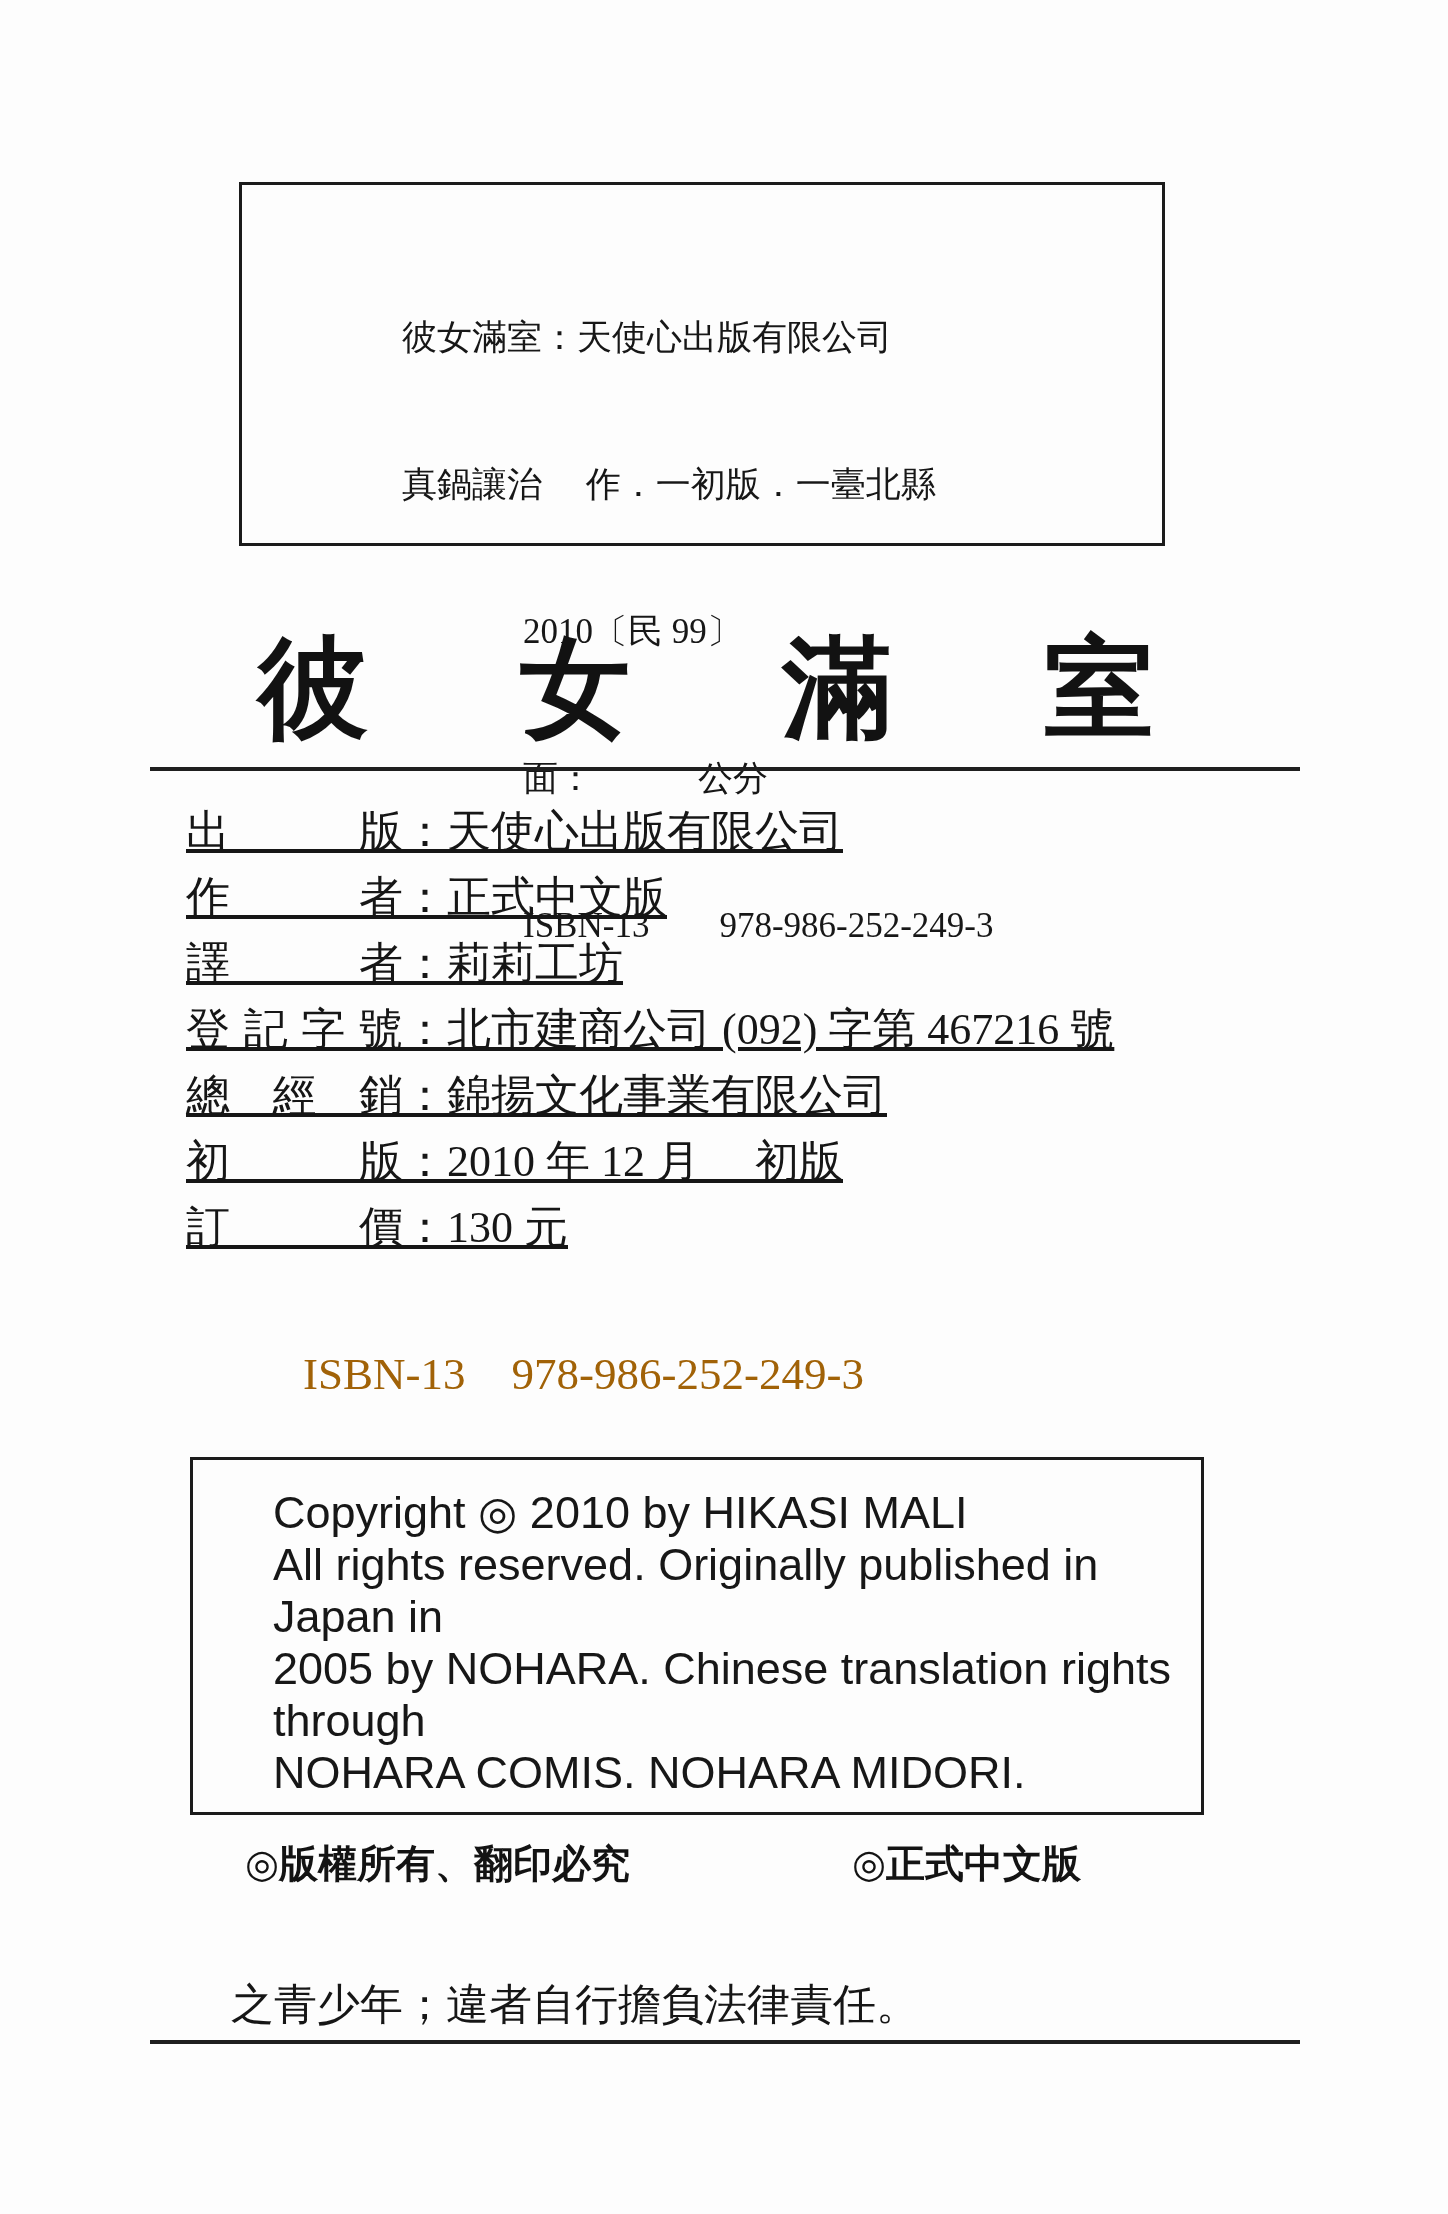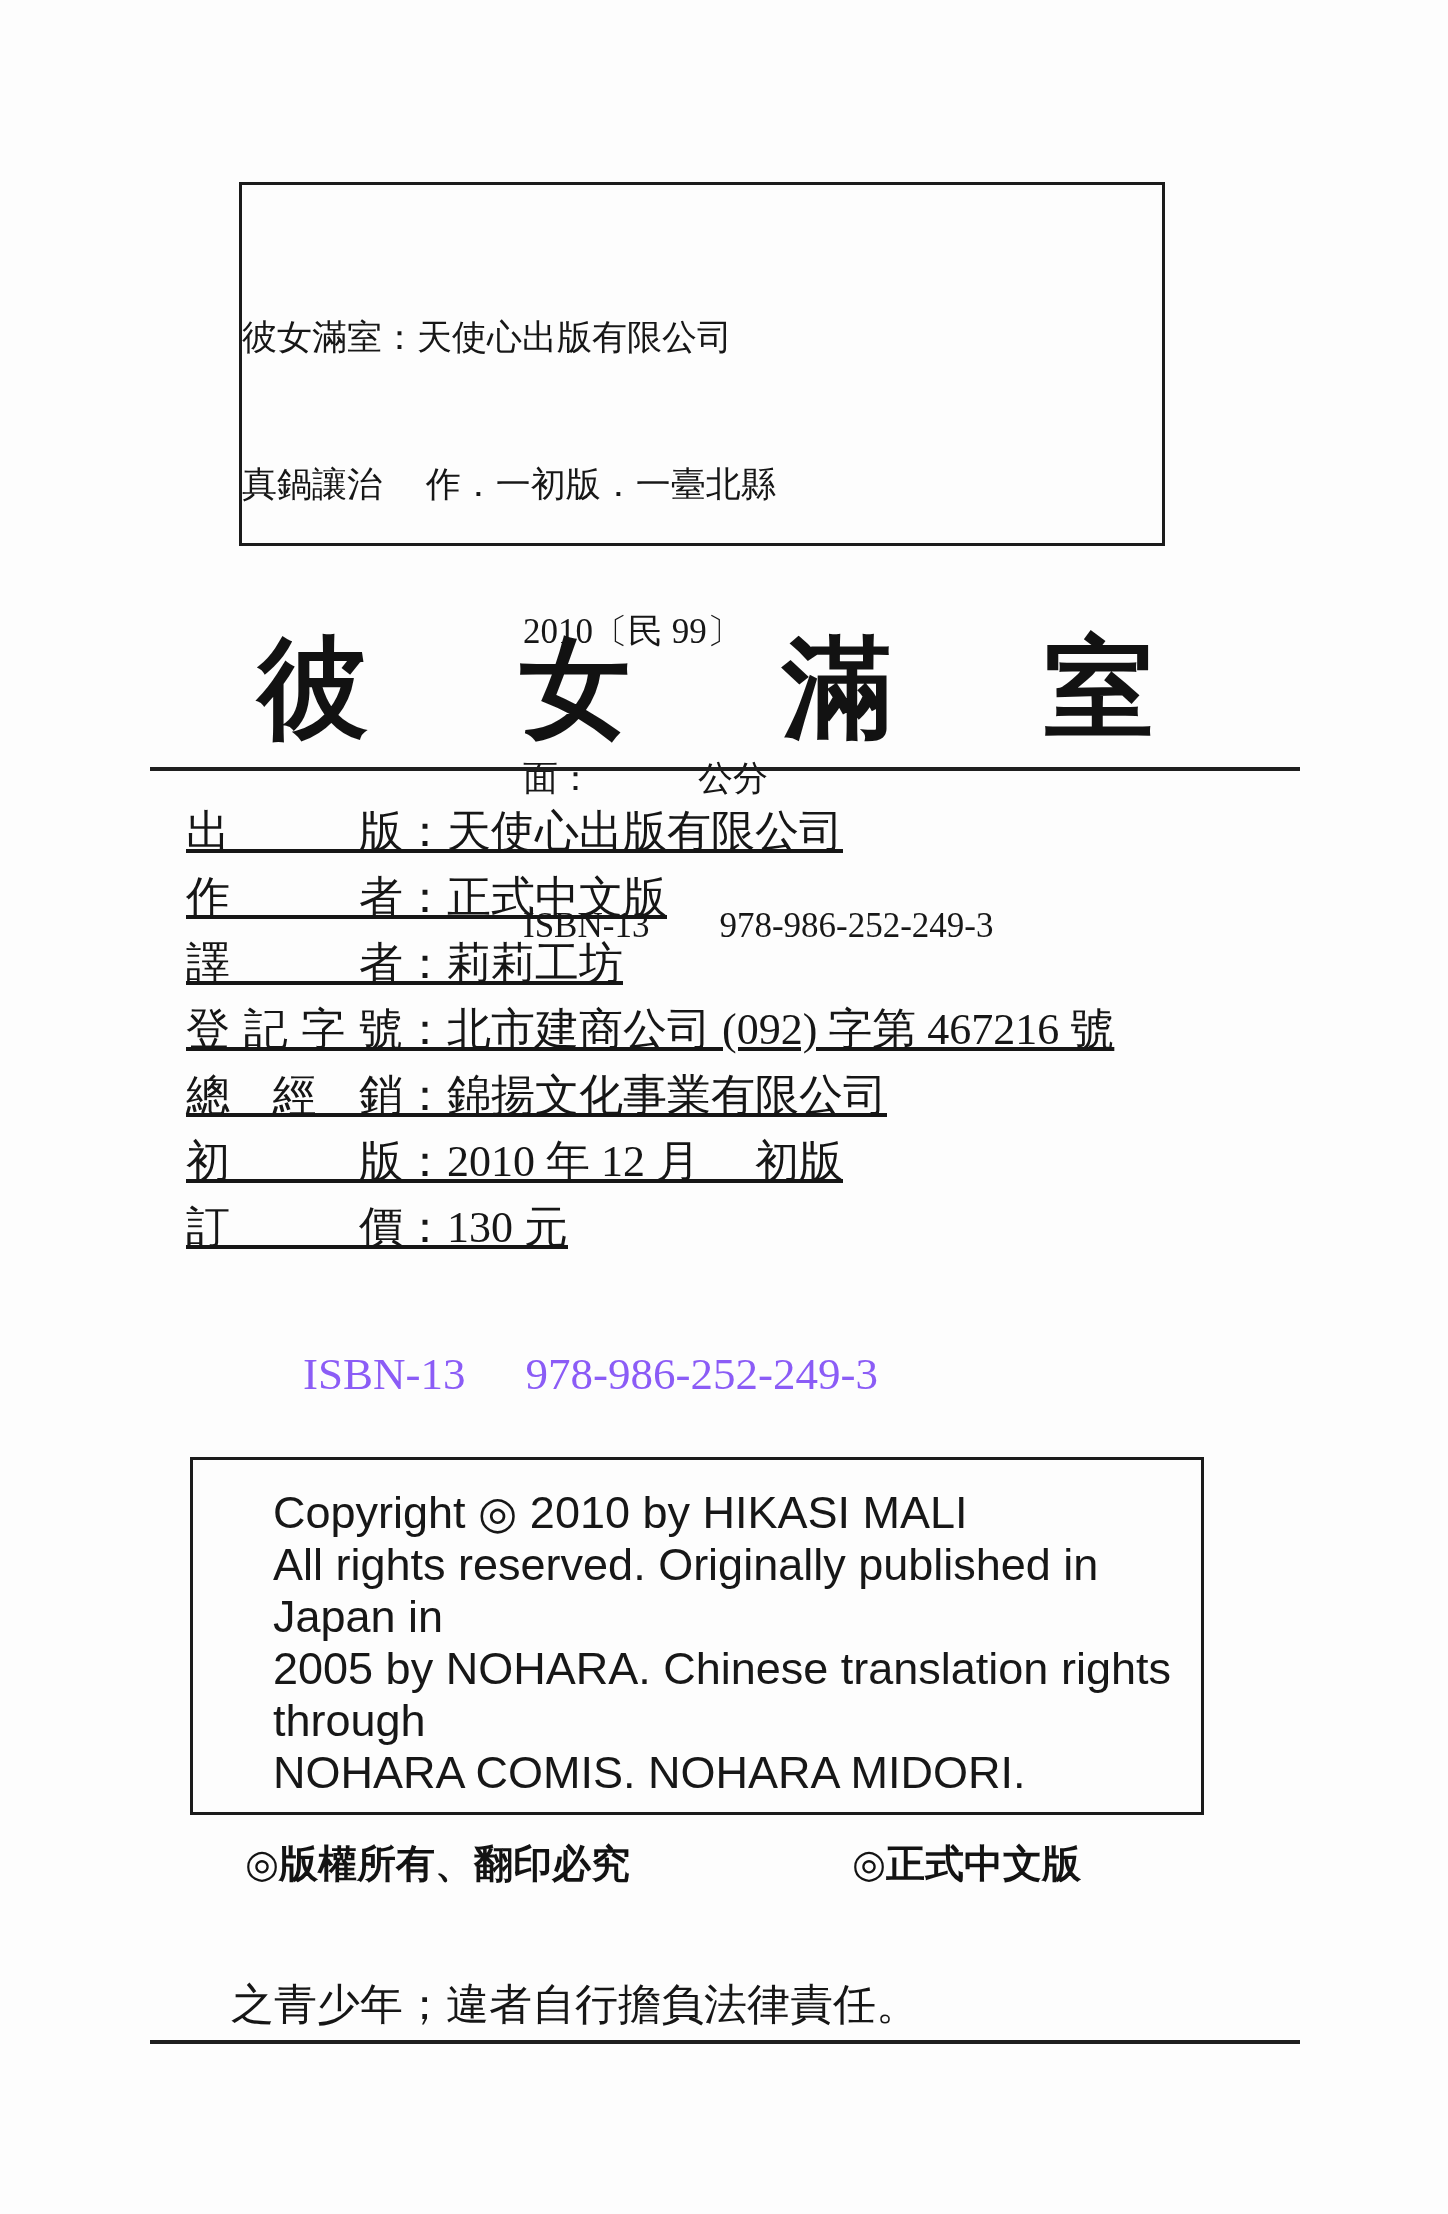--- a/index.html
+++ b/index.html
@@ -21,21 +21,21 @@
     border: 3px solid #1b1b1b;
     box-sizing: border-box;
   }
   .cip-content {
     padding-top: 30px;
     font-size: 35px;
     line-height: 49px;
     white-space: pre;
     color: #171717;
   }
-  .cip-line { }
+  .cip-line { margin-left: 160px; }
   .cip-line.indent { margin-left: 281px; }
 
   
   .book-title {
     position: absolute;
     left: 258px; top: 632px;
     width: 896px;
     display: flex;
     justify-content: space-between;
     font-size: 110px;
@@ -71,23 +71,23 @@
     width: 217px;
     text-align: justify;
     text-align-last: justify;
   }
 
   
   .isbn-line {
     position: absolute;
     left: 303px; top: 1348px;
     font-size: 45px;
-    color: #8b5cf6;
+    color: #a16207;
     display: flex;
-    gap: 60px;
+    gap: 46px;
     white-space: pre;
   }
 
   
   .copyright-box {
     position: absolute;
     left: 190px; top: 1457px;
     width: 1014px; height: 358px;
     border: 3px solid #1b1b1b;
     box-sizing: border-box;

